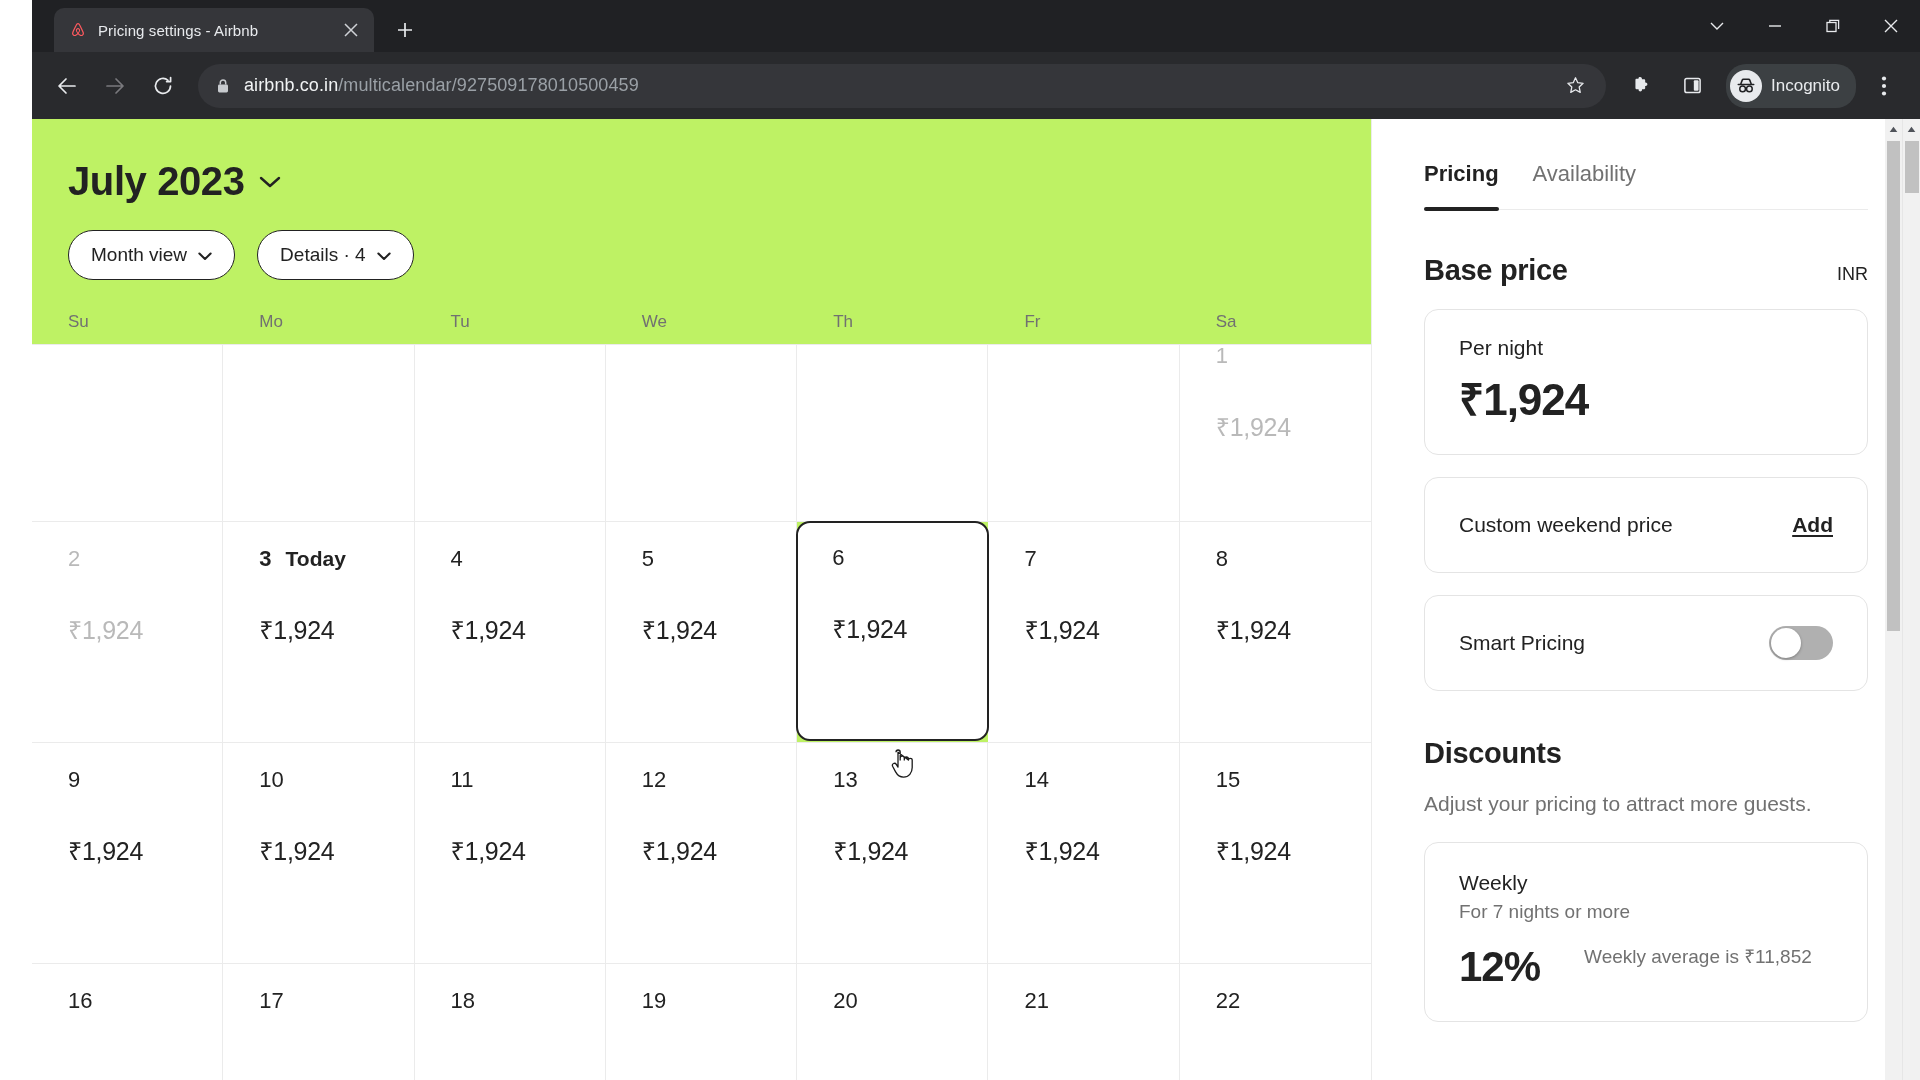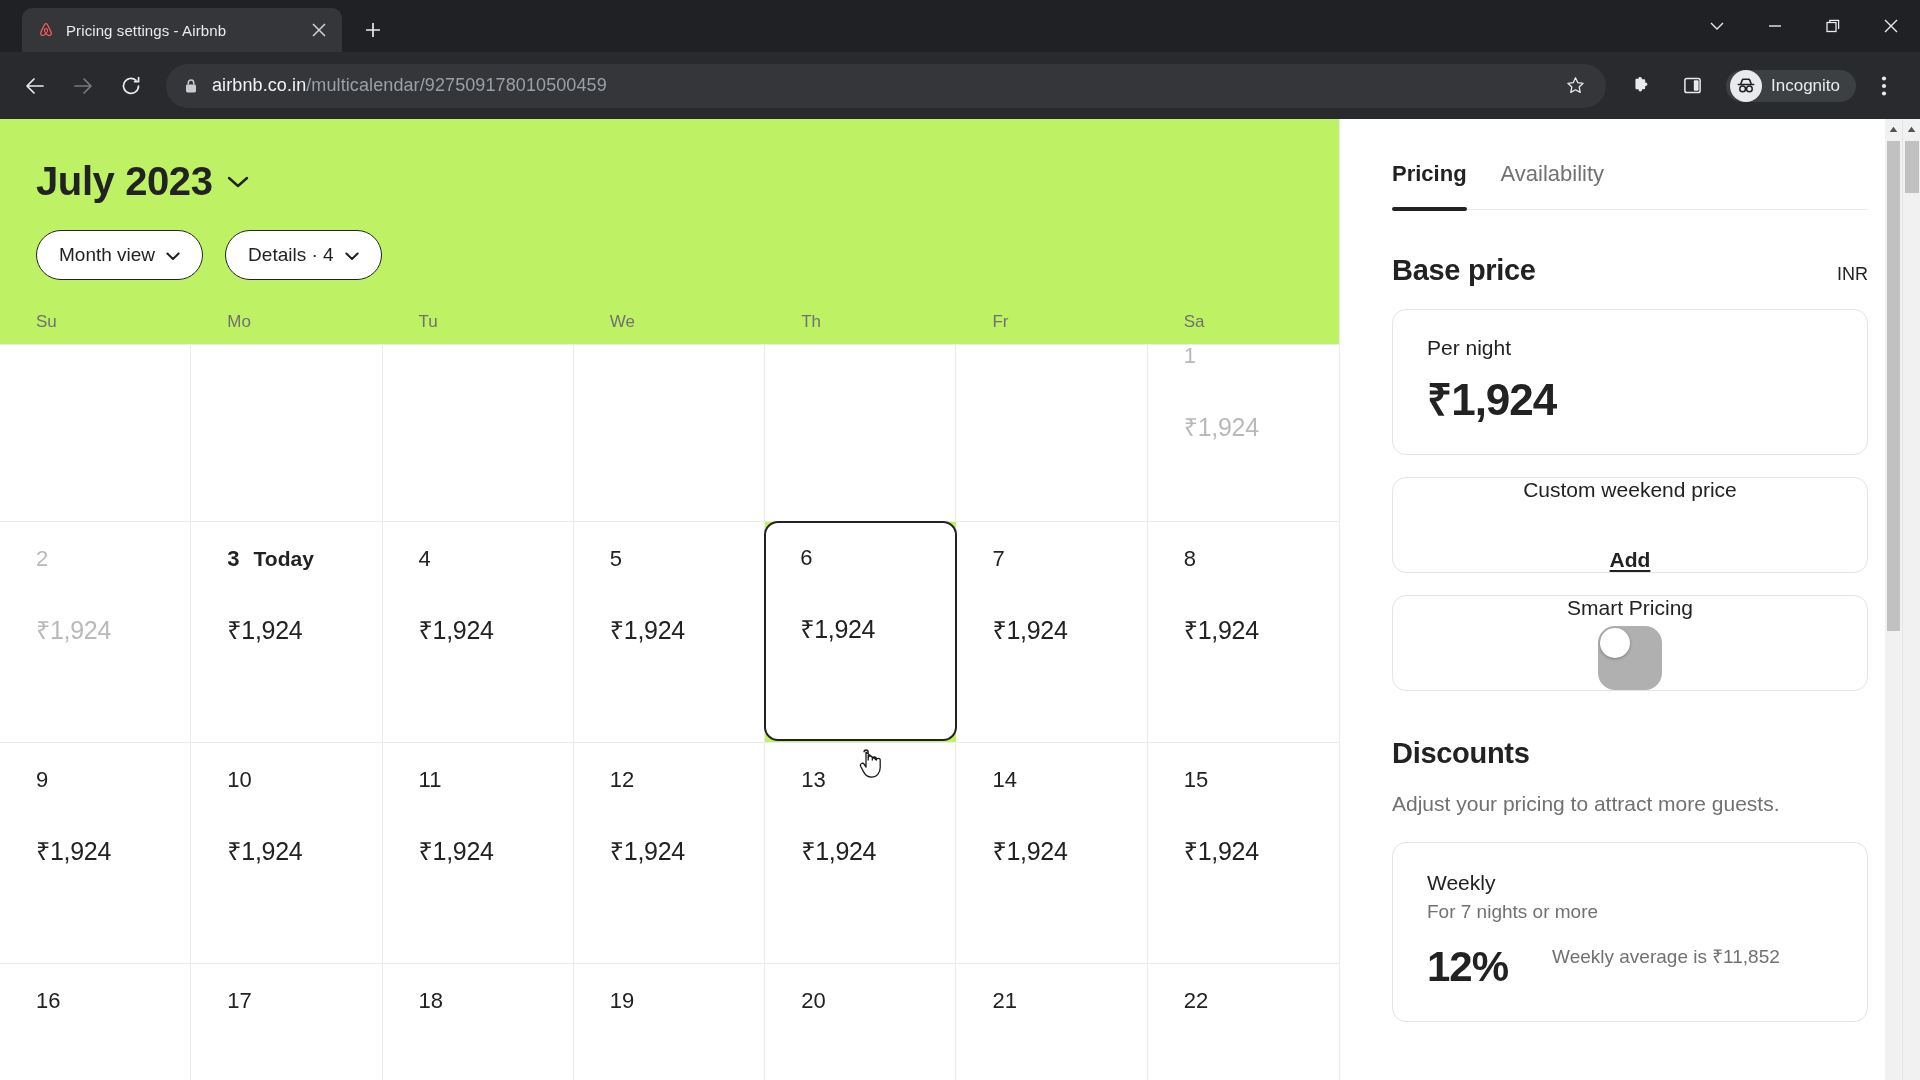--- a/index.html
+++ b/index.html
@@ -4,21 +4,21 @@
 <style>
   * { margin:0; padding:0; box-sizing:border-box; }
   html, body { width:1920px; height:1080px; overflow:hidden; }
   body {
     font-family:"Liberation Sans", sans-serif;
     background:#ffffff;
     -webkit-font-smoothing:antialiased;
   }
 
   
-  .browser { width:1920px; height:1080px; display:flex; flex-direction:column; }
+  .browser { width:1920px; height:1080px; display:flex; flex-direction:column;padding-left:32px; }
 
   .tabstrip {
     height:52px; background:#202124; display:flex; align-items:flex-end;
     position:relative; flex:0 0 52px;
   }
   .tab {
     margin-left:22px; width:320px; height:44px; background:#35363a;
     border-radius:10px 10px 0 0; display:flex; align-items:center;
     padding:0 10px 0 14px; gap:10px;
   }
@@ -57,21 +57,21 @@
     flex:1; height:44px; background:#35363a; border-radius:22px;
     display:flex; align-items:center; padding:0 14px 0 18px; margin:0 8px;
     gap:12px; min-width:0;
   }
   .lock { flex:0 0 16px; display:flex; align-items:center; color:#c8cbcf; }
   .url { flex:1; font-size:18px; color:#9aa0a6; white-space:nowrap; overflow:hidden; letter-spacing:.1px; }
   .url b { color:#f1f3f4; font-weight:400; }
   .omnibtn { width:34px; height:34px; display:flex; align-items:center; justify-content:center; color:#e8eaed; flex:0 0 34px; }
   .tb-icon { width:44px; height:44px; border-radius:50%; display:flex; align-items:center; justify-content:center; color:#e8eaed; flex:0 0 44px; }
   .incognito-pill {
-    height:32px; background:#3c4043; border-radius:20px; display:flex;
+    height:44px; background:#3c4043; border-radius:20px; display:flex;
     align-items:center; gap:9px; padding:0 16px 0 4px; margin-left:6px;
   }
   .incog-avatar {
     width:32px; height:32px; border-radius:50%; background:#e8eaed;
     display:flex; align-items:center; justify-content:center; flex:0 0 32px;
   }
   .incog-label { color:#e8eaed; font-size:17px; white-space:nowrap; }
 
   
   .viewport { flex:1; display:flex; background:#fff; position:relative; overflow:hidden; }
@@ -142,21 +142,21 @@
     display:flex; align-items:baseline; justify-content:space-between;
     margin-top:44px;
   }
   .sec-title { font-size:29px; font-weight:700; color:#222; letter-spacing:-.3px; }
   .sec-meta { font-size:18px; color:#222; }
 
   .card {
     border:1px solid #e4e4e4; border-radius:14px; margin-top:22px;
     padding:26px 34px; background:#fff;
   }
-  .card.row { display:flex; align-items:center; justify-content:space-between; min-height:96px; padding:0 34px;flex-direction:column; }
+  .card.row { display:flex; align-items:center; justify-content:space-between; min-height:96px; padding:0 34px; }
   .card-label { font-size:21px; color:#222; }
   .card-big { font-size:44px; font-weight:700; color:#222; margin-top:8px; letter-spacing:-1px; }
   .card-sub { font-size:21px; color:#222; }
   .link-add { font-size:21px; color:#222; text-decoration:underline; text-underline-offset:3px; font-weight:600; }
 
   .toggle {
     width:64px; height:34px; border-radius:17px; background:#b0b0b0;
     position:relative; flex:0 0 64px;
   }
   .toggle .knob {

